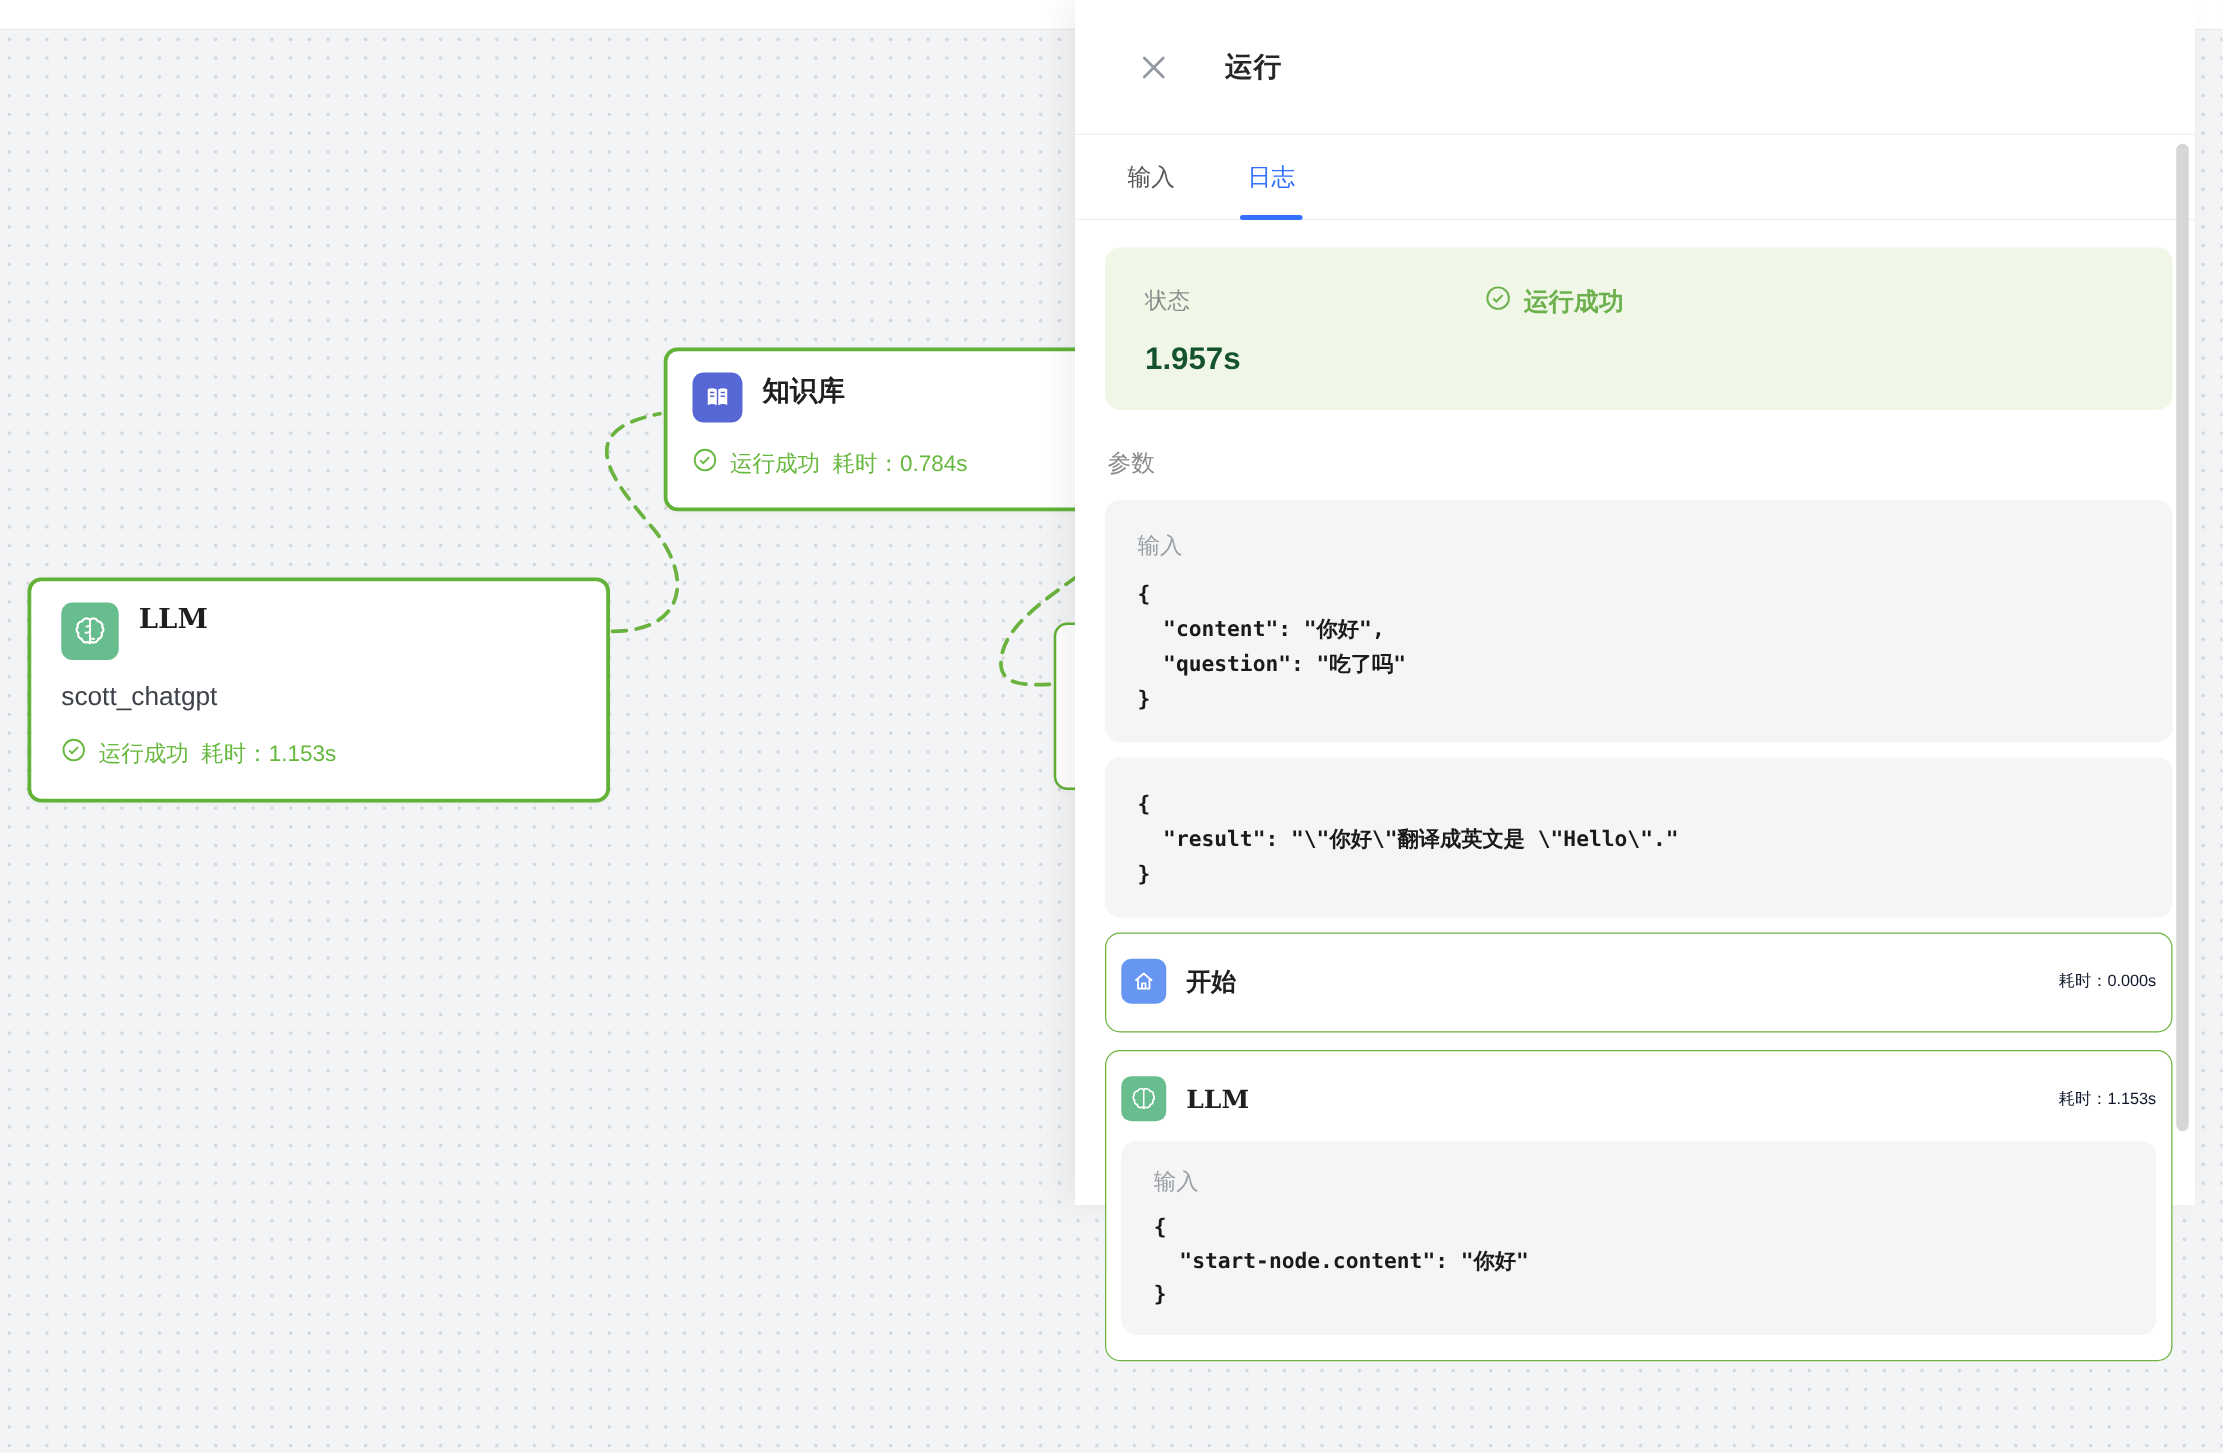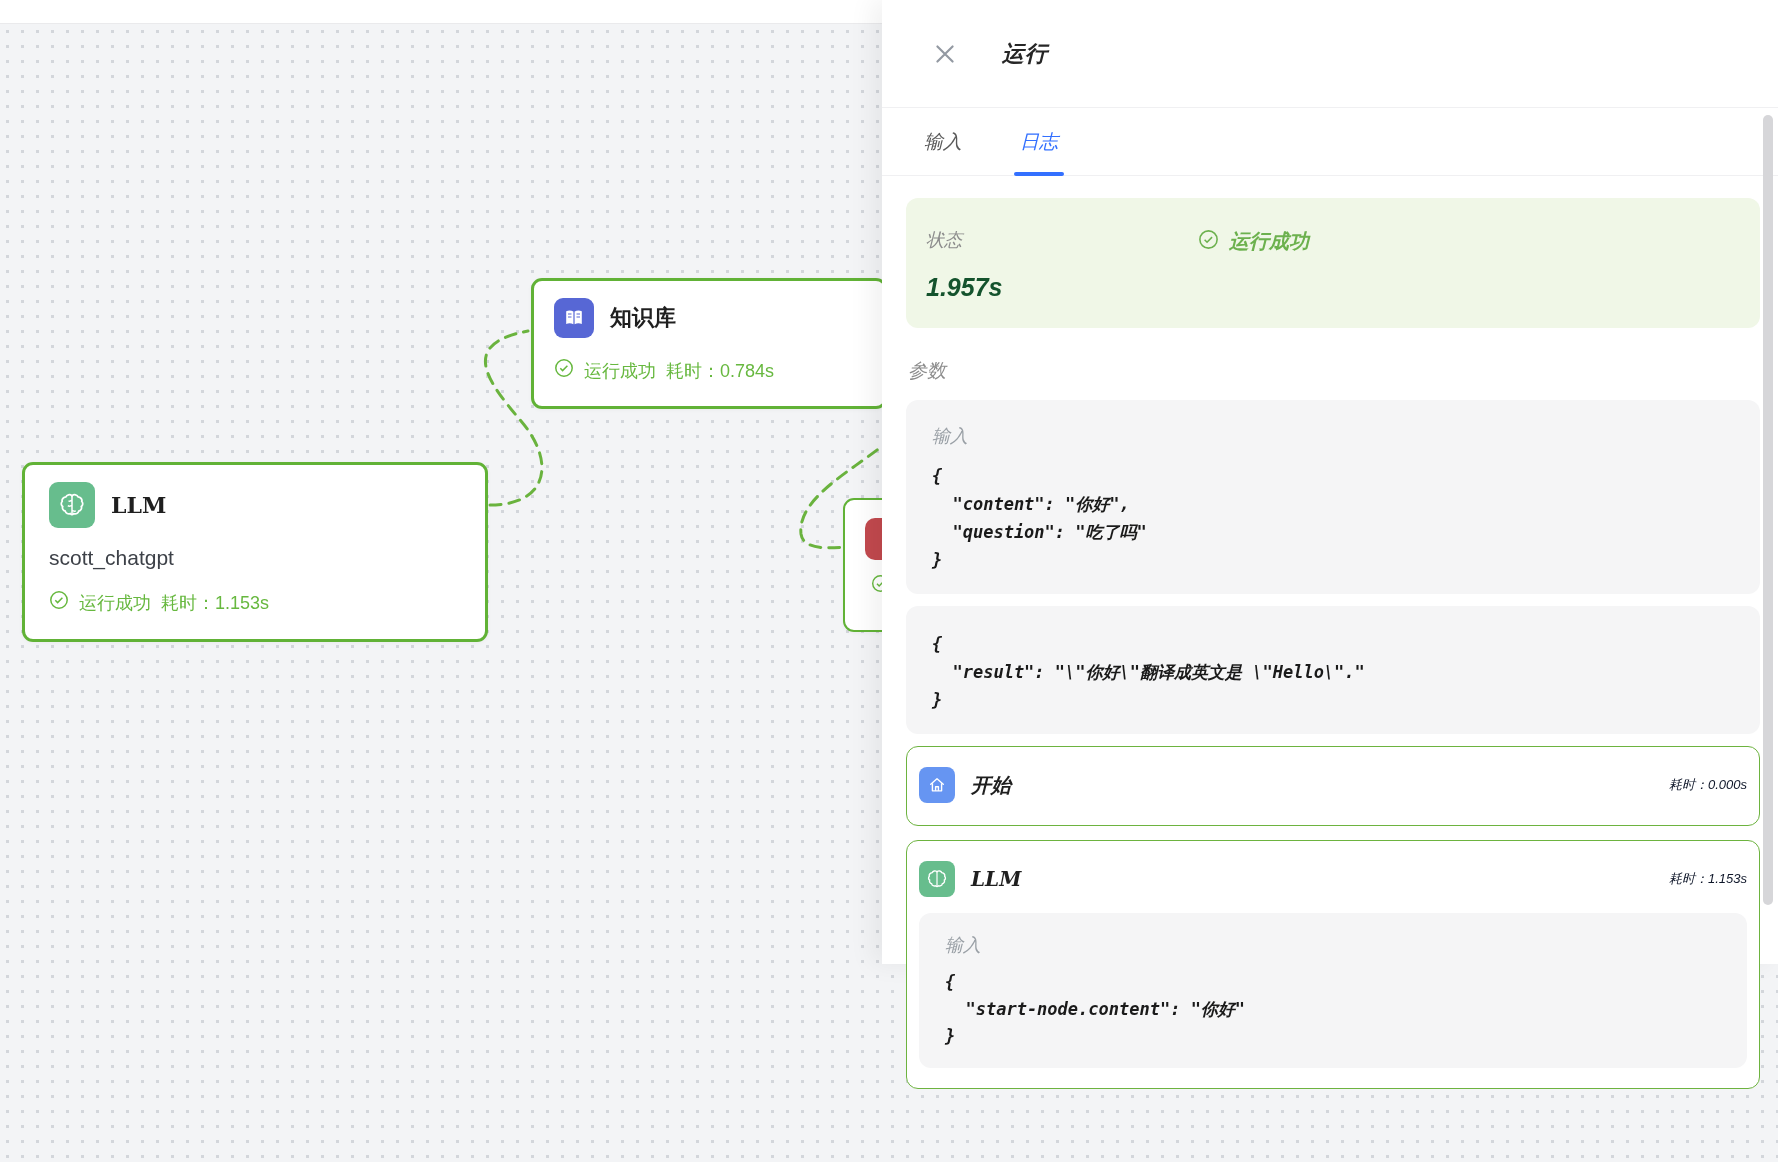--- a/index.html
+++ b/index.html
@@ -17,63 +17,63 @@
   .canvas-topbar {
     position:absolute; left:0; right:0; top:0; height:24px;
     background:#ffffff; border-bottom:1px solid #eaeaec;
   }
   .edges { position:absolute; inset:0; }
 
   .flow-node {
     position:absolute; background:#ffffff; border:3px solid #61b236;
     border-radius:11px; box-shadow:0 1px 4px rgba(0,0,0,.04);
   }
-  .node-head { display:flex; align-items:center; gap:16px; }
+  .node-head { display:flex; gap:16px; }
   .node-icon {
     display:flex; align-items:center; justify-content:center;
     border-radius:9px; flex:0 0 auto;
   }
   .icon-indigo { background:#5767d5; width:40px; height:40px; }
   .icon-green  { background:#67bd8d; width:46px; height:46px; }
   .icon-blue   { background:#6695f2; width:36px; height:36px; border-radius:8px; }
   .icon-green-sm { background:#67bd8d; width:36px; height:36px; border-radius:8px; }
   .icon-red    { background:#c2494e; width:42px; height:42px; border-radius:10px; }
   .node-title { font-size:22px; color:#1f1f1f; font-weight:700; }
   .node-title.latin { font-family:"DejaVu Serif", serif; }
   .node-sub { font-size:21px; color:#3d4148; margin-top:18px; }
   .node-status {
     display:flex; align-items:center; gap:10px;
     color:#67b83f; font-size:18px; margin-top:20px;
   }
   .node-status .chk { color:#67b83f; }
 
   
   .panel {
-    position:absolute; left:882px; top:0; width:896px; height:964px;
-    background:#ffffff; box-shadow:-10px 0 24px rgba(0,0,0,.06);font-style:italic;
+    position:absolute; left:860px; top:0; width:896px; height:964px;
+    background:#ffffff; box-shadow:-10px 0 24px rgba(0,0,0,.06);
   }
   .panel-header {
     height:108px; display:flex; align-items:center; padding-left:50px;
     border-bottom:1px solid #f0f0f2;
   }
   .close-btn { width:26px; height:26px; cursor:pointer; margin-right:44px; display:flex; }
   .panel-title { font-size:22px; color:#262626; font-weight:600; letter-spacing:1px; }
 
   .tabs { display:flex; align-items:stretch; height:68px; padding-left:42px; border-bottom:1px solid #f0f0f2; }
   .tab { display:flex; align-items:center; font-size:19px; color:#595959; margin-right:58px; position:relative; cursor:pointer; }
   .tab.active { color:#3370ff; }
   .tab.active::after {
     content:""; position:absolute; left:50%; transform:translateX(-50%);
     bottom:-1px; width:50px; height:4px; background:#3370ff; border-radius:2px;
   }
 
   .panel-body { padding:22px 18px 0 24px; height:986px; overflow:hidden; }
 
   .status-card {
-    background:#f0f7e7; border-radius:12px; padding:30px 20px 26px;
+    background:#f0f7e7; border-radius:12px; padding:30px 32px 26px;
     display:grid; grid-template-columns:272px 1fr; row-gap:18px; margin-bottom:30px;
   }
   .sc-label { font-size:18px; color:#8c8c8c; }
   .sc-status { display:flex; align-items:center; gap:10px; color:#6cb14e; font-size:20px; font-weight:700; }
   .sc-time { font-size:25px; font-weight:700; color:#14532d; }
 
   .section-heading { font-size:19px; color:#8c8c8c; margin:6px 0 16px 2px; }
   .section-heading.nodes { margin-top:26px; }
 
   .grey-box {

